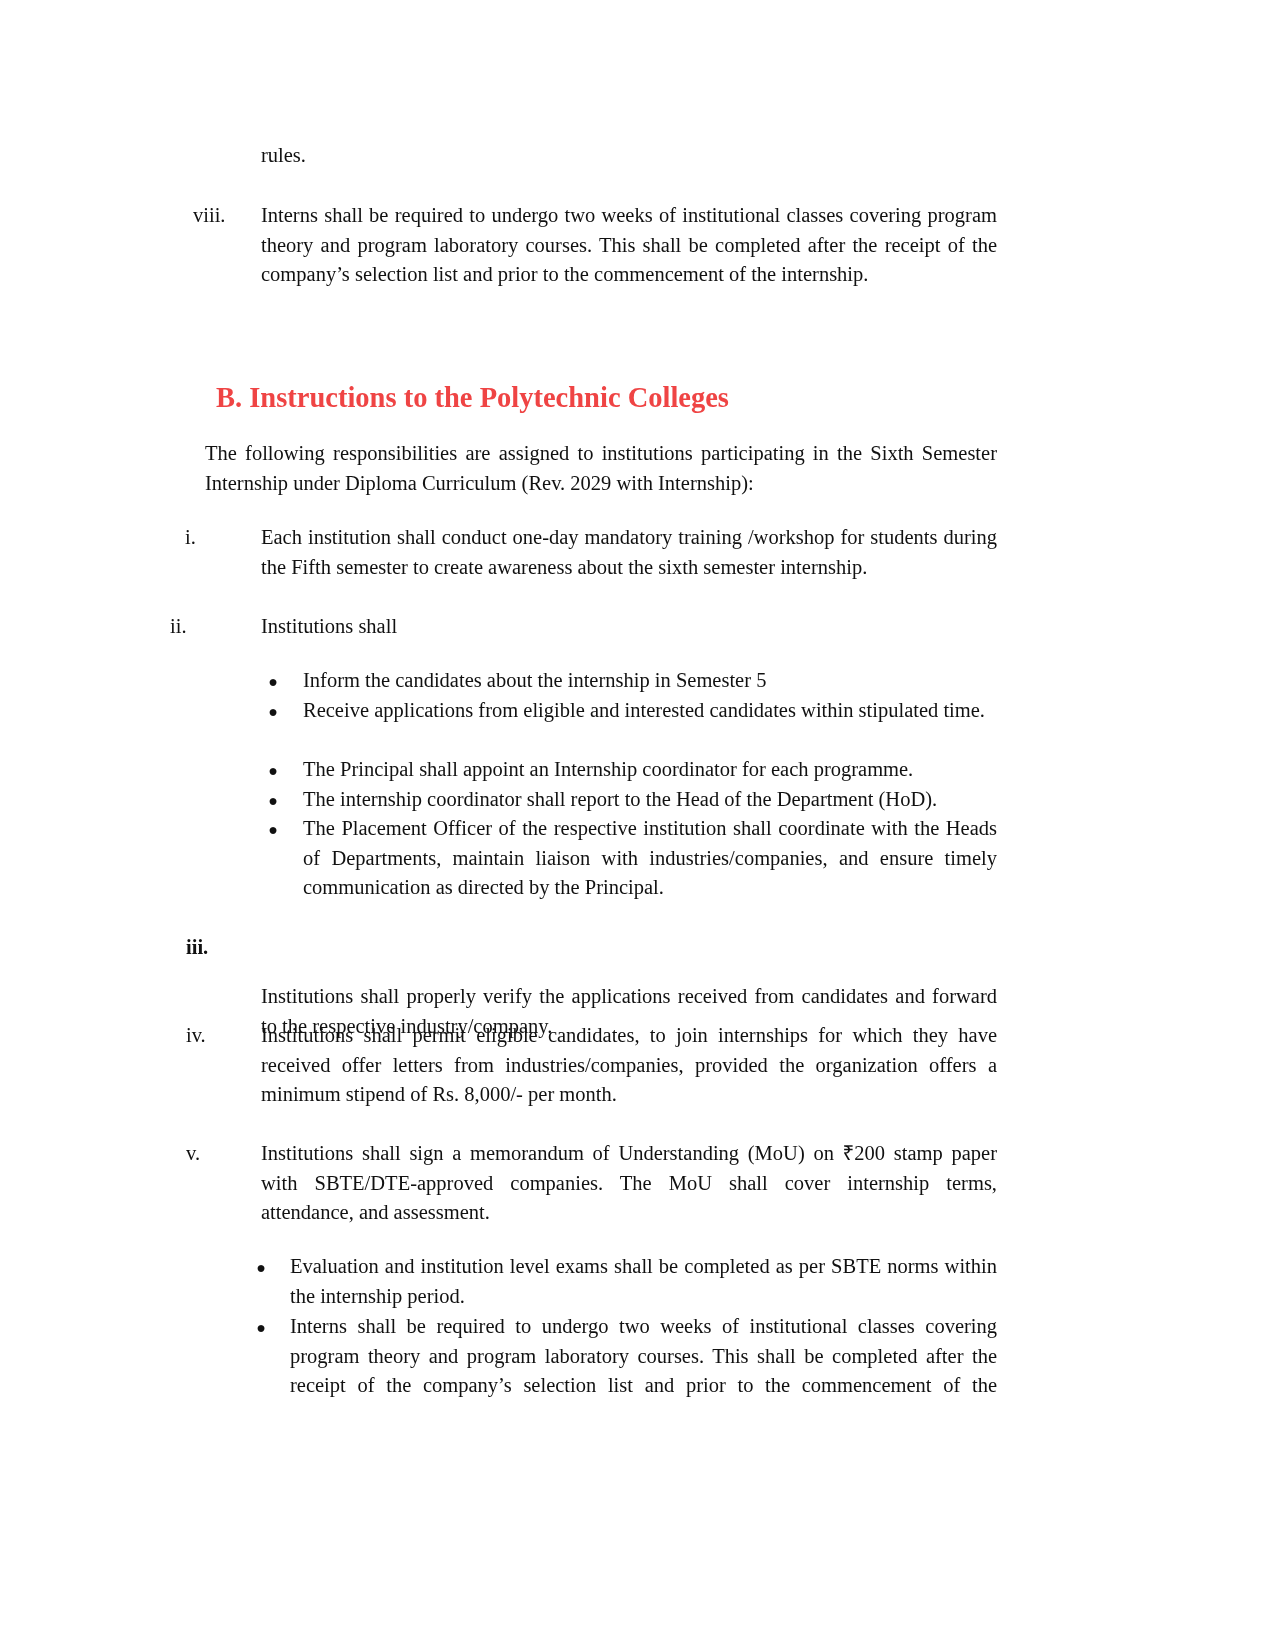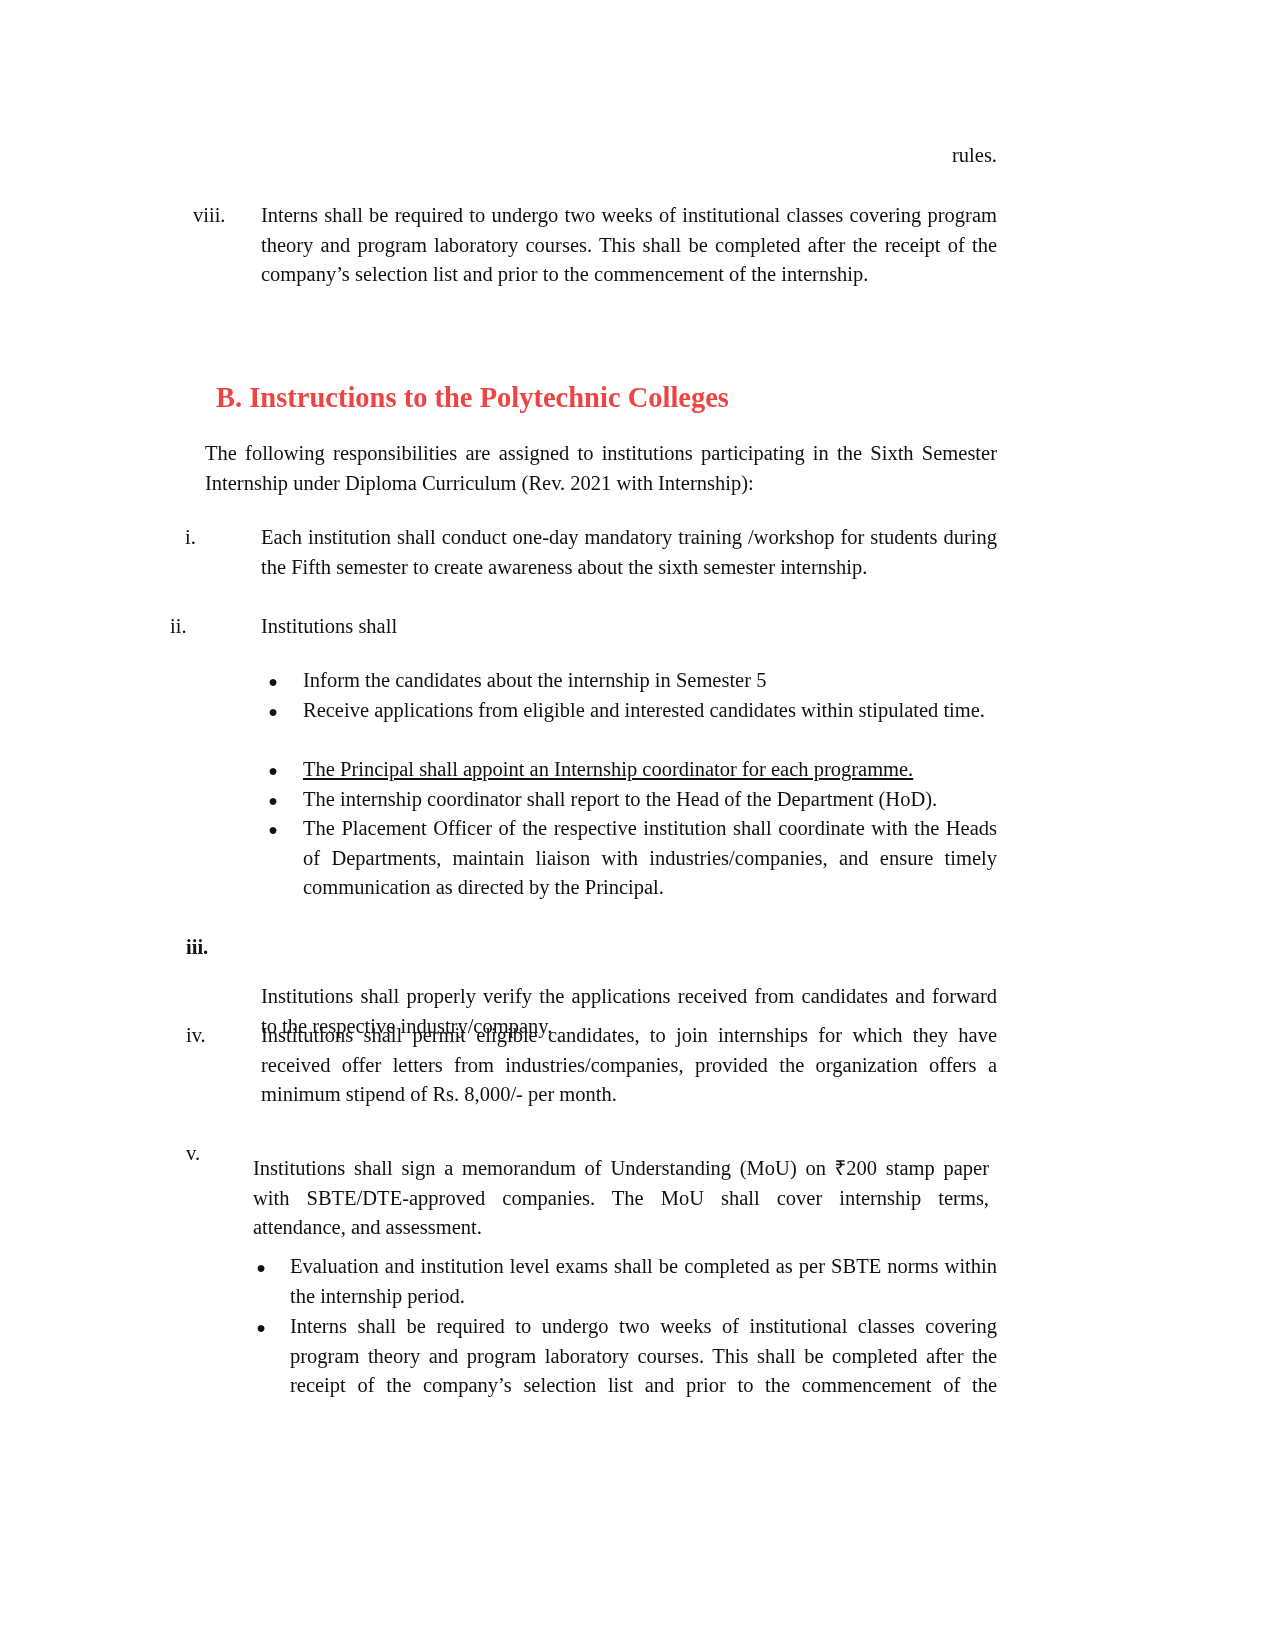--- a/index.html
+++ b/index.html
@@ -12,37 +12,37 @@
   }
   .blk { position: absolute; }
   .num { position: absolute; text-align: left; width: 40px; }
   .body-text { text-align: justify; text-align-last: left; }
   .bullet-glyph { position: absolute; width: 20px; text-align: center; font-size: 16px; }
   h2.heading {
     position: absolute; margin: 0;
     font-family: "Liberation Serif", serif; font-weight: bold;
     font-size: 28.5px; line-height: 34px; color: #ef4444;
   }
-  .cont { position: absolute; left: 261px; width: 736px; text-align: right; }
+  .cont { position: absolute; left: 261px; width: 736px; }
 </style>
 </head>
 <body>
 
 <div class="page">
 
   <div class="cont" style="top:141px;">rules.</div>
 
   <div>
     <div class="num" style="left:193px; top:201px;">viii.</div>
     <div class="blk body-text" style="left:261px; top:201px; width:736px;">Interns shall be required to undergo two weeks of institutional classes covering program theory and program laboratory courses. This shall be completed after the receipt of the company’s selection list and prior to the commencement of the internship.</div>
   </div>
 
   <h2 class="heading" style="left:216px; top:381px;">B. Instructions to the Polytechnic Colleges</h2>
 
-  <div class="blk body-text" style="left:205px; top:439px; width:792px;">The following responsibilities are assigned to institutions participating in the Sixth Semester Internship under Diploma Curriculum (Rev. 2021 with Internship):</div>
+  <div class="blk body-text" style="left:205px; top:439px; width:792px;">The following responsibilities are assigned to institutions participating in the Sixth Semester Internship under Diploma Curriculum (Rev. 2029 with Internship):</div>
 
   <div>
     <div class="num" style="left:185px; top:523px;">i.</div>
     <div class="blk body-text" style="left:261px; top:523px; width:736px;">Each institution shall conduct one-day mandatory training /workshop for students during the Fifth semester to create awareness about the sixth semester internship.</div>
   </div>
 
   <div>
     <div class="num" style="left:170px; top:612px;">ii.</div>
     <div class="blk" style="left:261px; top:612px; width:736px;">Institutions shall</div>
 
@@ -50,21 +50,21 @@
       <div>
         <div class="bullet-glyph" style="left:263px; top:667px;">●</div>
         <div class="blk body-text" style="left:303px; top:666px; width:694px;">Inform the candidates about the internship in Semester 5</div>
       </div>
       <div>
         <div class="bullet-glyph" style="left:263px; top:697px;">●</div>
         <div class="blk body-text" style="left:303px; top:696px; width:694px;">Receive applications from eligible and interested candidates within stipulated time.</div>
       </div>
       <div>
         <div class="bullet-glyph" style="left:263px; top:756px;">●</div>
-        <div class="blk body-text" style="left:303px; top:755px; width:694px;text-decoration:underline;">The Principal shall appoint an Internship coordinator for each programme.</div>
+        <div class="blk body-text" style="left:303px; top:755px; width:694px;">The Principal shall appoint an Internship coordinator for each programme.</div>
       </div>
       <div>
         <div class="bullet-glyph" style="left:263px; top:786px;">●</div>
         <div class="blk body-text" style="left:303px; top:785px; width:694px;">The internship coordinator shall report to the Head of the Department (HoD).</div>
       </div>
       <div>
         <div class="bullet-glyph" style="left:263px; top:815px;">●</div>
         <div class="blk body-text" style="left:303px; top:814px; width:694px;">The Placement Officer of the respective institution shall coordinate with the Heads of Departments, maintain liaison with industries/companies, and ensure timely communication as directed by the Principal.</div>
       </div>
     </div>
@@ -75,21 +75,21 @@
     <div class="blk body-text" style="left:261px; top:982px; width:736px;">Institutions shall properly verify the applications received from candidates and forward to the respective industry/company.</div>
   </div>
 
   <div>
     <div class="num" style="left:186px; top:1021px;">iv.</div>
     <div class="blk body-text" style="left:261px; top:1021px; width:736px;">Institutions shall permit eligible candidates, to join internships for which they have received offer letters from industries/companies, provided the organization offers a minimum stipend of Rs. 8,000/- per month.</div>
   </div>
 
   <div>
     <div class="num" style="left:186px; top:1139px;">v.</div>
-    <div class="blk body-text" style="left:253px; top:1139px; width:736px;margin-top:15px;">Institutions shall sign a memorandum of Understanding (MoU) on ₹200 stamp paper with SBTE/DTE-approved companies. The MoU shall cover internship terms, attendance, and assessment.</div>
+    <div class="blk body-text" style="left:261px; top:1139px; width:736px;">Institutions shall sign a memorandum of Understanding (MoU) on ₹200 stamp paper with SBTE/DTE-approved companies. The MoU shall cover internship terms, attendance, and assessment.</div>
 
     <div>
       <div>
         <div class="bullet-glyph" style="left:251px; top:1253px;">●</div>
         <div class="blk body-text" style="left:290px; top:1252px; width:707px;">Evaluation and institution level exams shall be completed as per SBTE norms within the internship period.</div>
       </div>
       <div>
         <div class="bullet-glyph" style="left:251px; top:1313px;">●</div>
         <div class="blk body-text" style="left:290px; top:1312px; width:707px; text-align-last: justify;">Interns shall be required to undergo two weeks of institutional classes covering program theory and program laboratory courses. This shall be completed after the receipt of the company’s selection list and prior to the commencement of the</div>
       </div>

